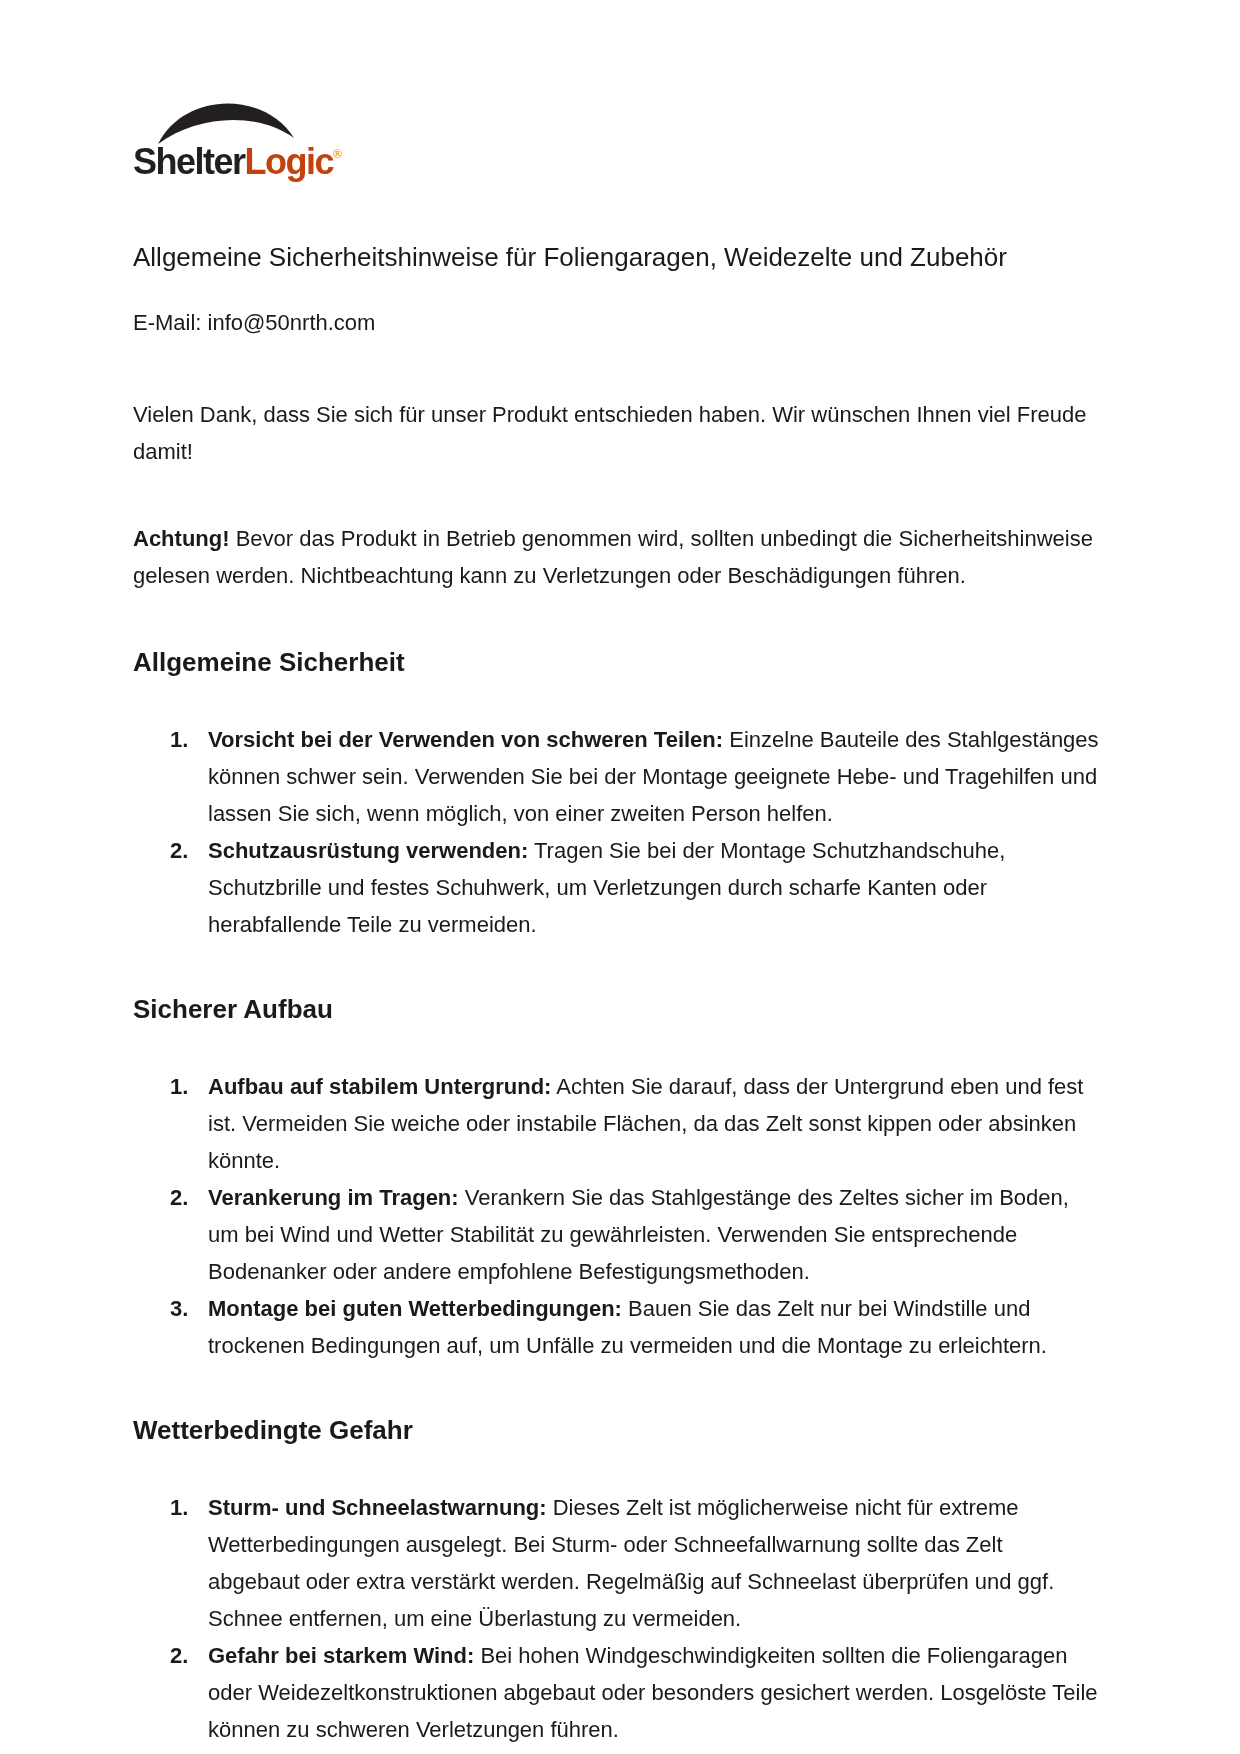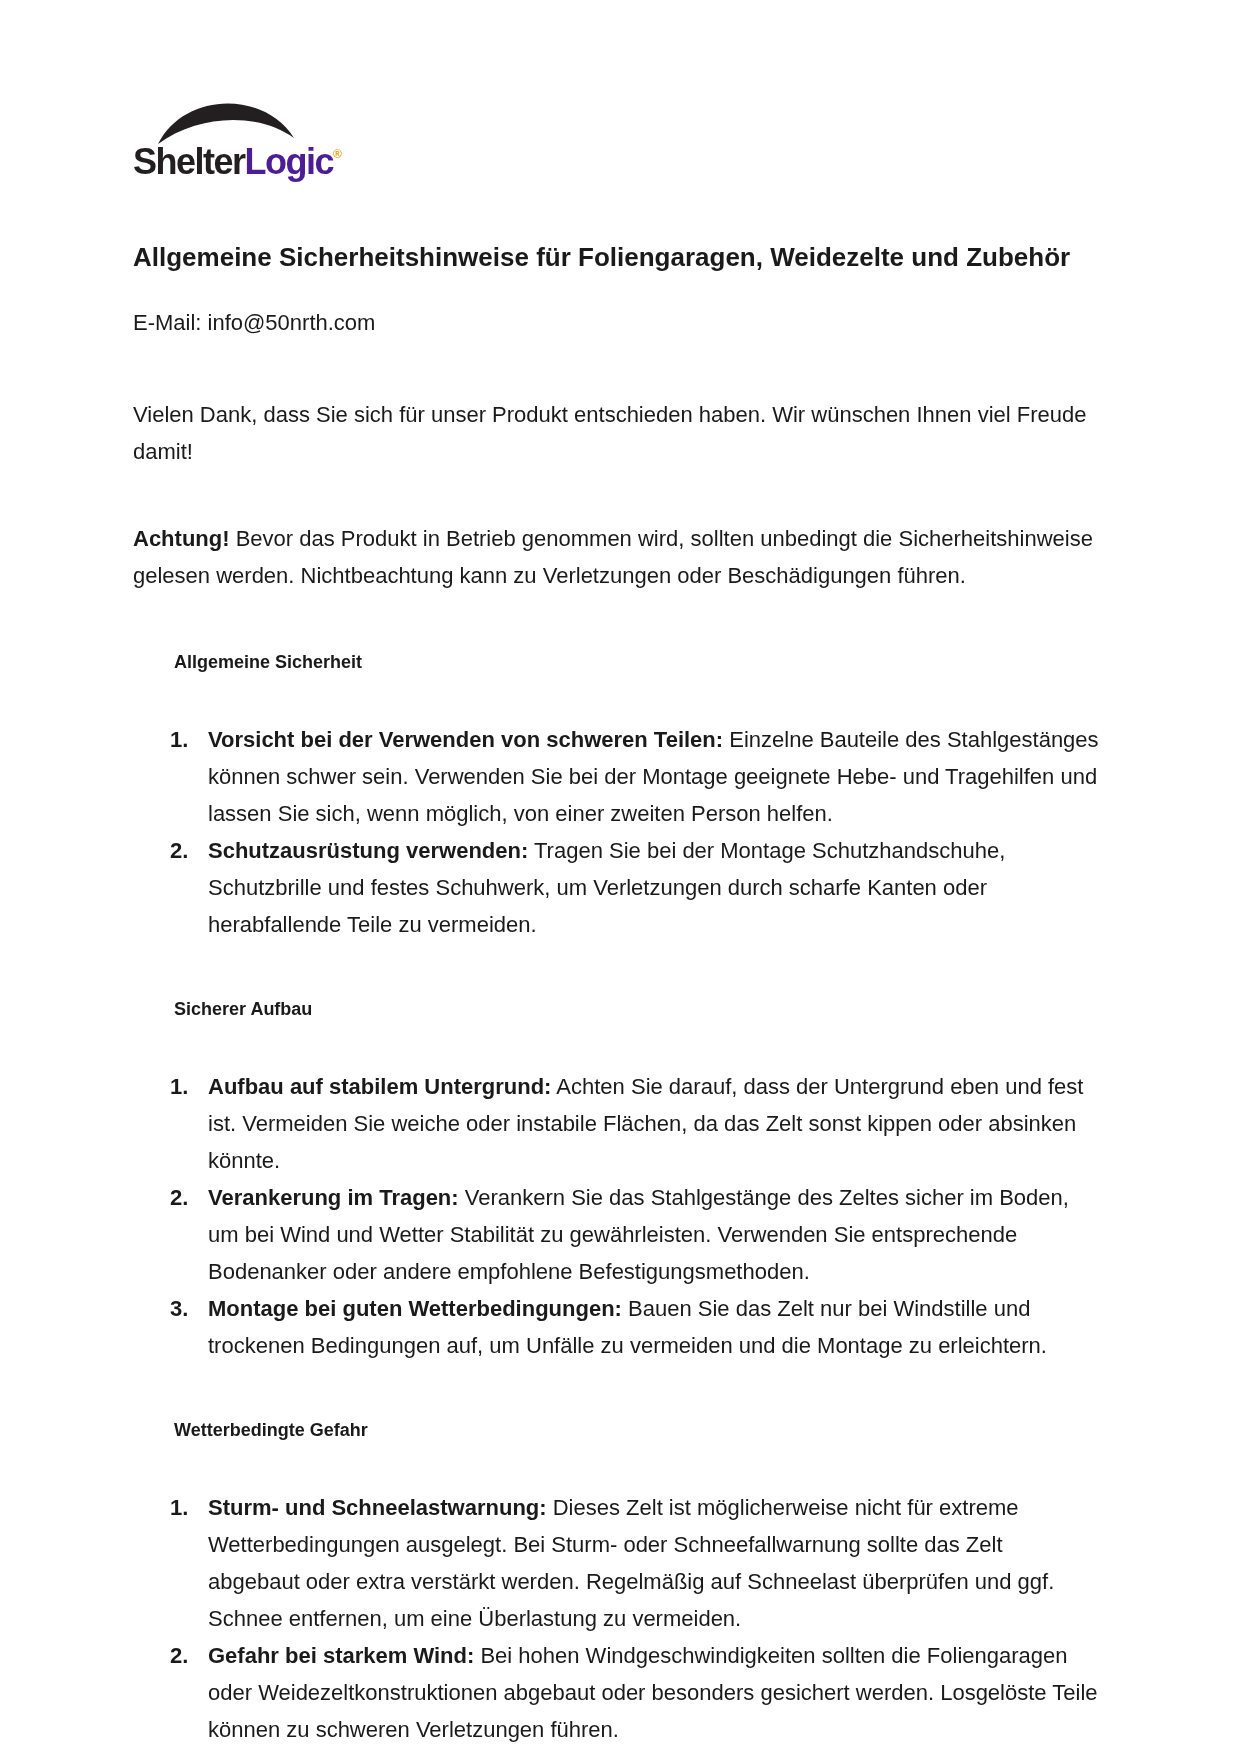--- a/index.html
+++ b/index.html
@@ -22,44 +22,43 @@
   .logo-text {
     display:block;
     margin-top:-12px;
     font-weight:bold;
     font-size:36px;
     line-height:40px;
     letter-spacing:-1.5px;
     color:#231f20;
     white-space:nowrap;
   }
-  .logo-gold { color:#4c1d95; }
+  .logo-gold { color:#c2410c; }
   .logo-reg {
     font-size:12px;
     letter-spacing:0;
     color:#efa51d;
     vertical-align:16px;
   }
 
   
   h1.doc-title {
     font-size:26px;
     line-height:34px;
-    font-weight:bold;
+    font-weight:normal;
     margin-bottom:30px;
   }
   .contact { margin-bottom:55px; }
   .contact div { margin:0; }
   p.para { margin-bottom:50px; }
   h2.section-heading {
-    font-size:18px;
+    font-size:26px;
     line-height:37px;
     font-weight:bold;
     margin-bottom:40px;
-    margin-left:41px;
   }
   ol.num-list {
     list-style:none;
     margin-bottom:48px;
   }
   .list-item { display:flex; padding-left:37px; }
   .list-item .num {
     flex:none;
     width:38px;
     font-weight:bold;

